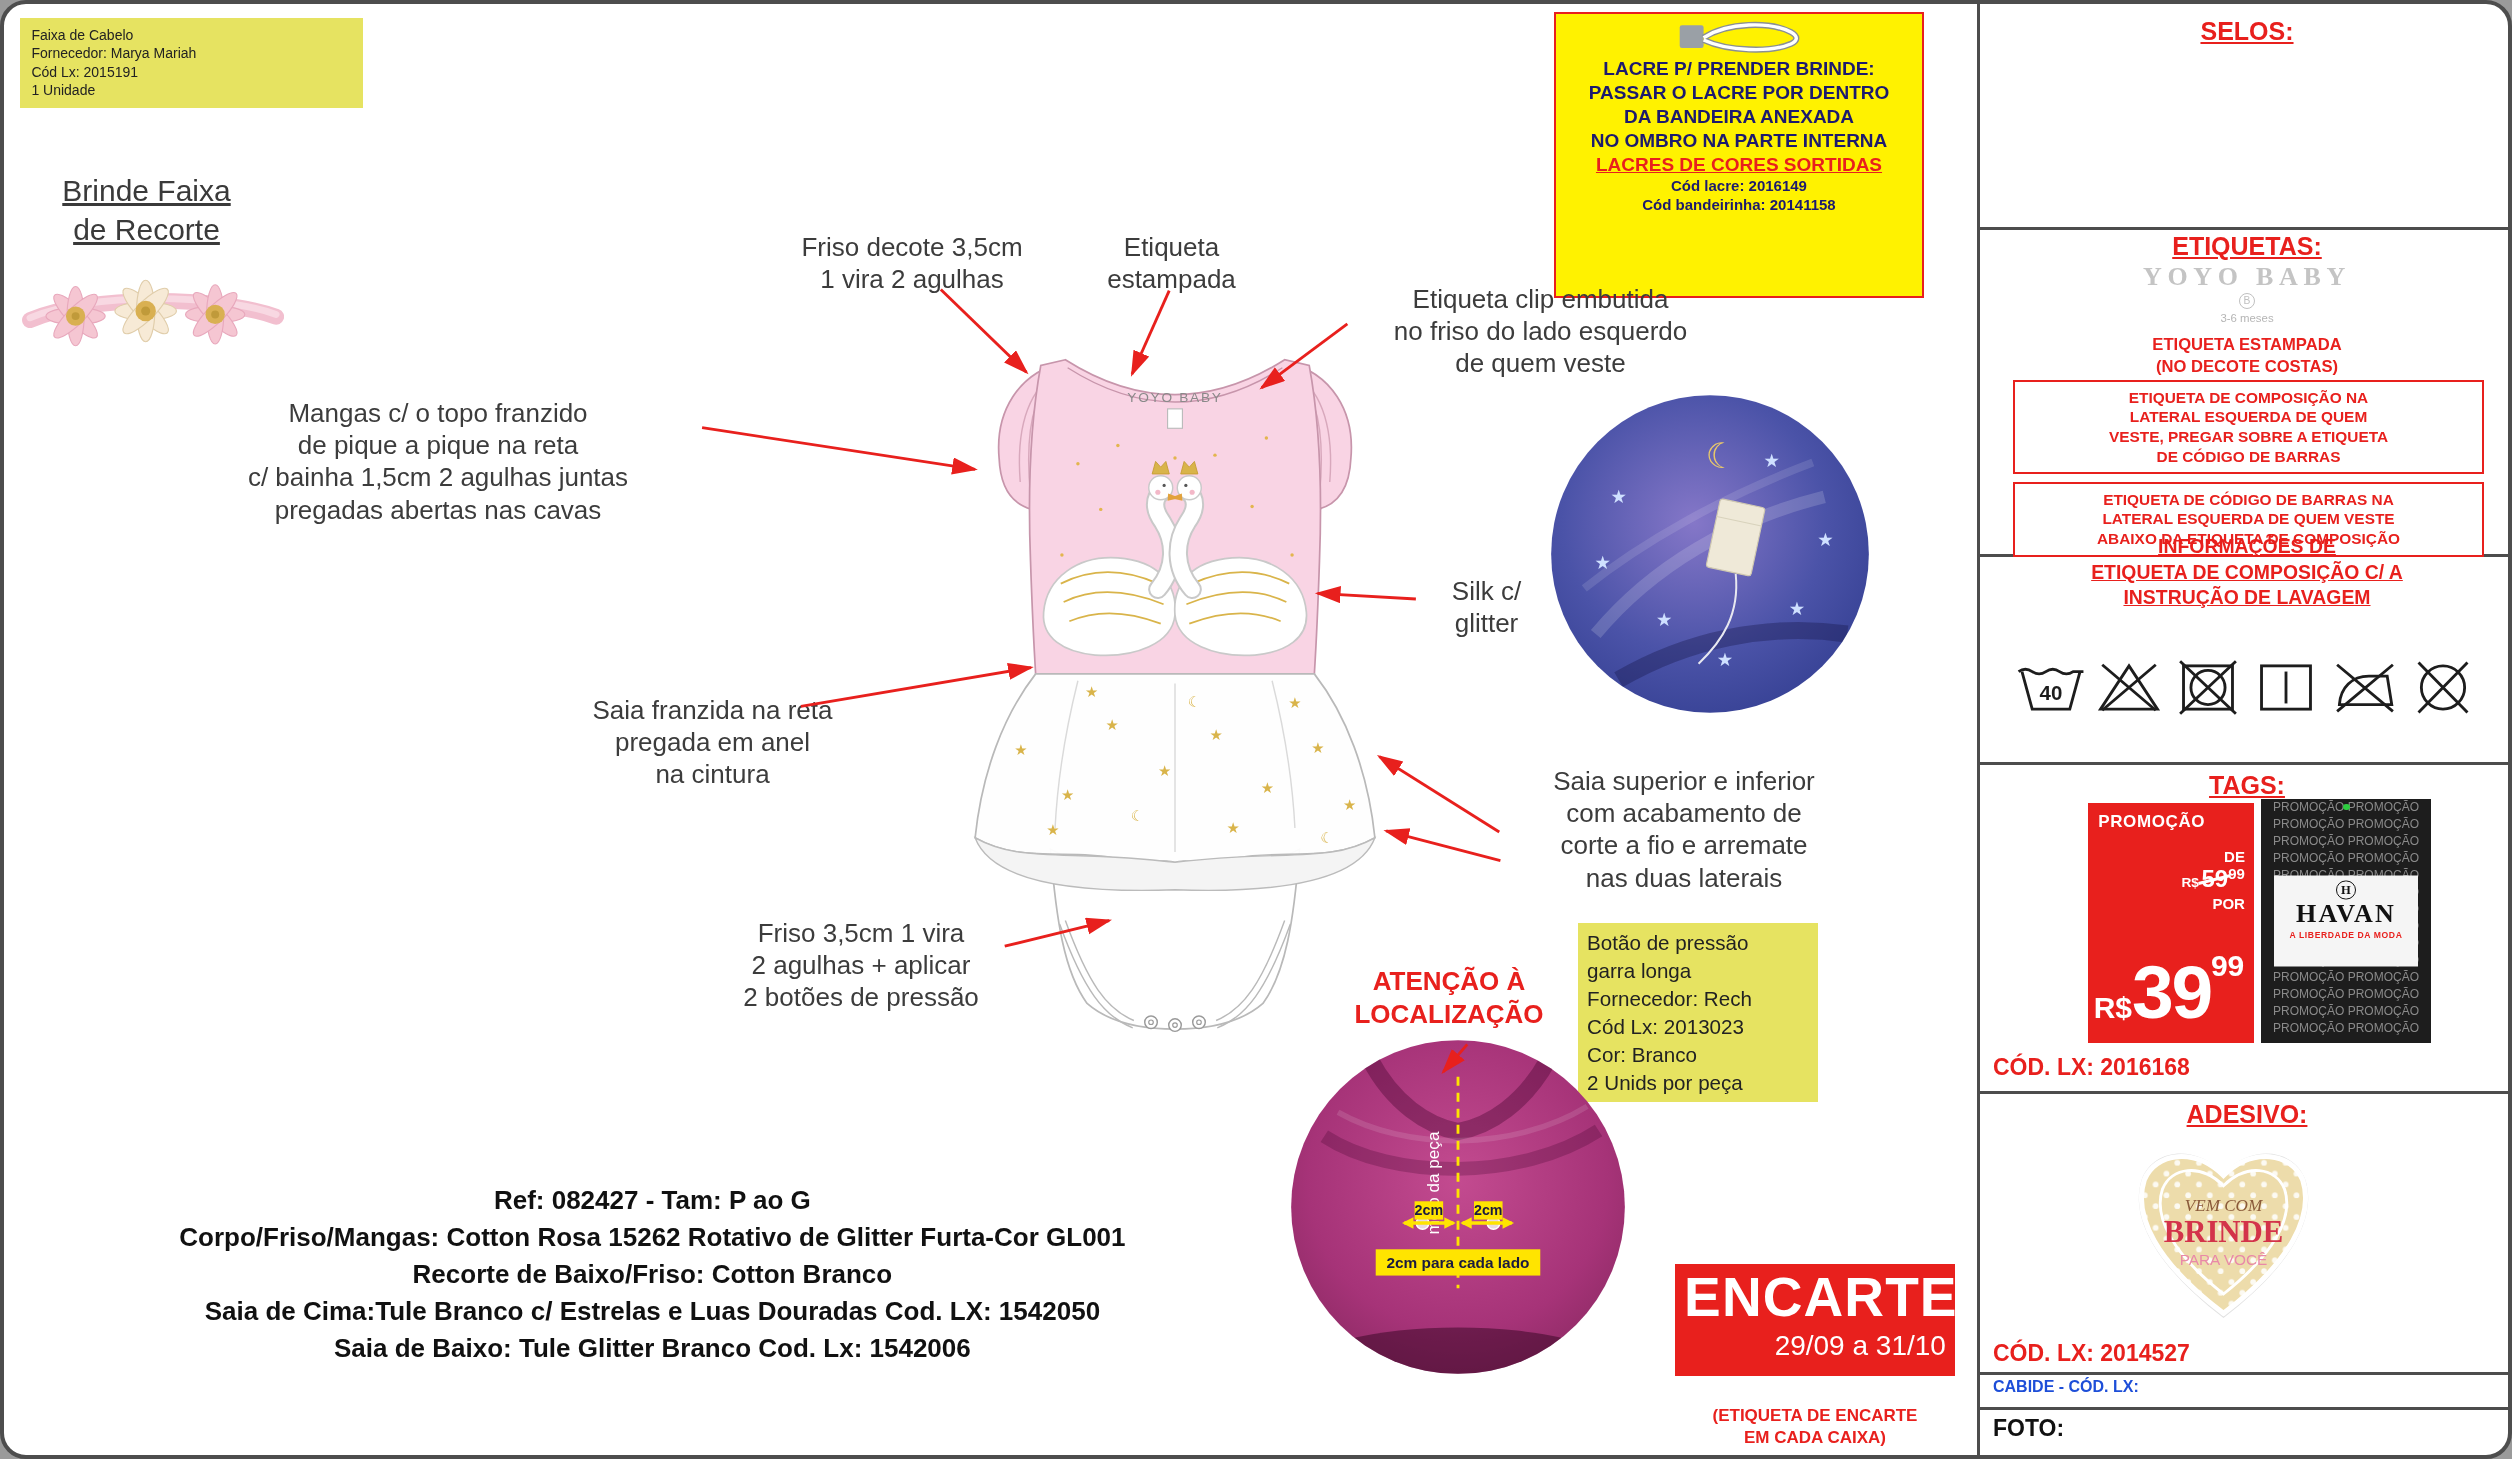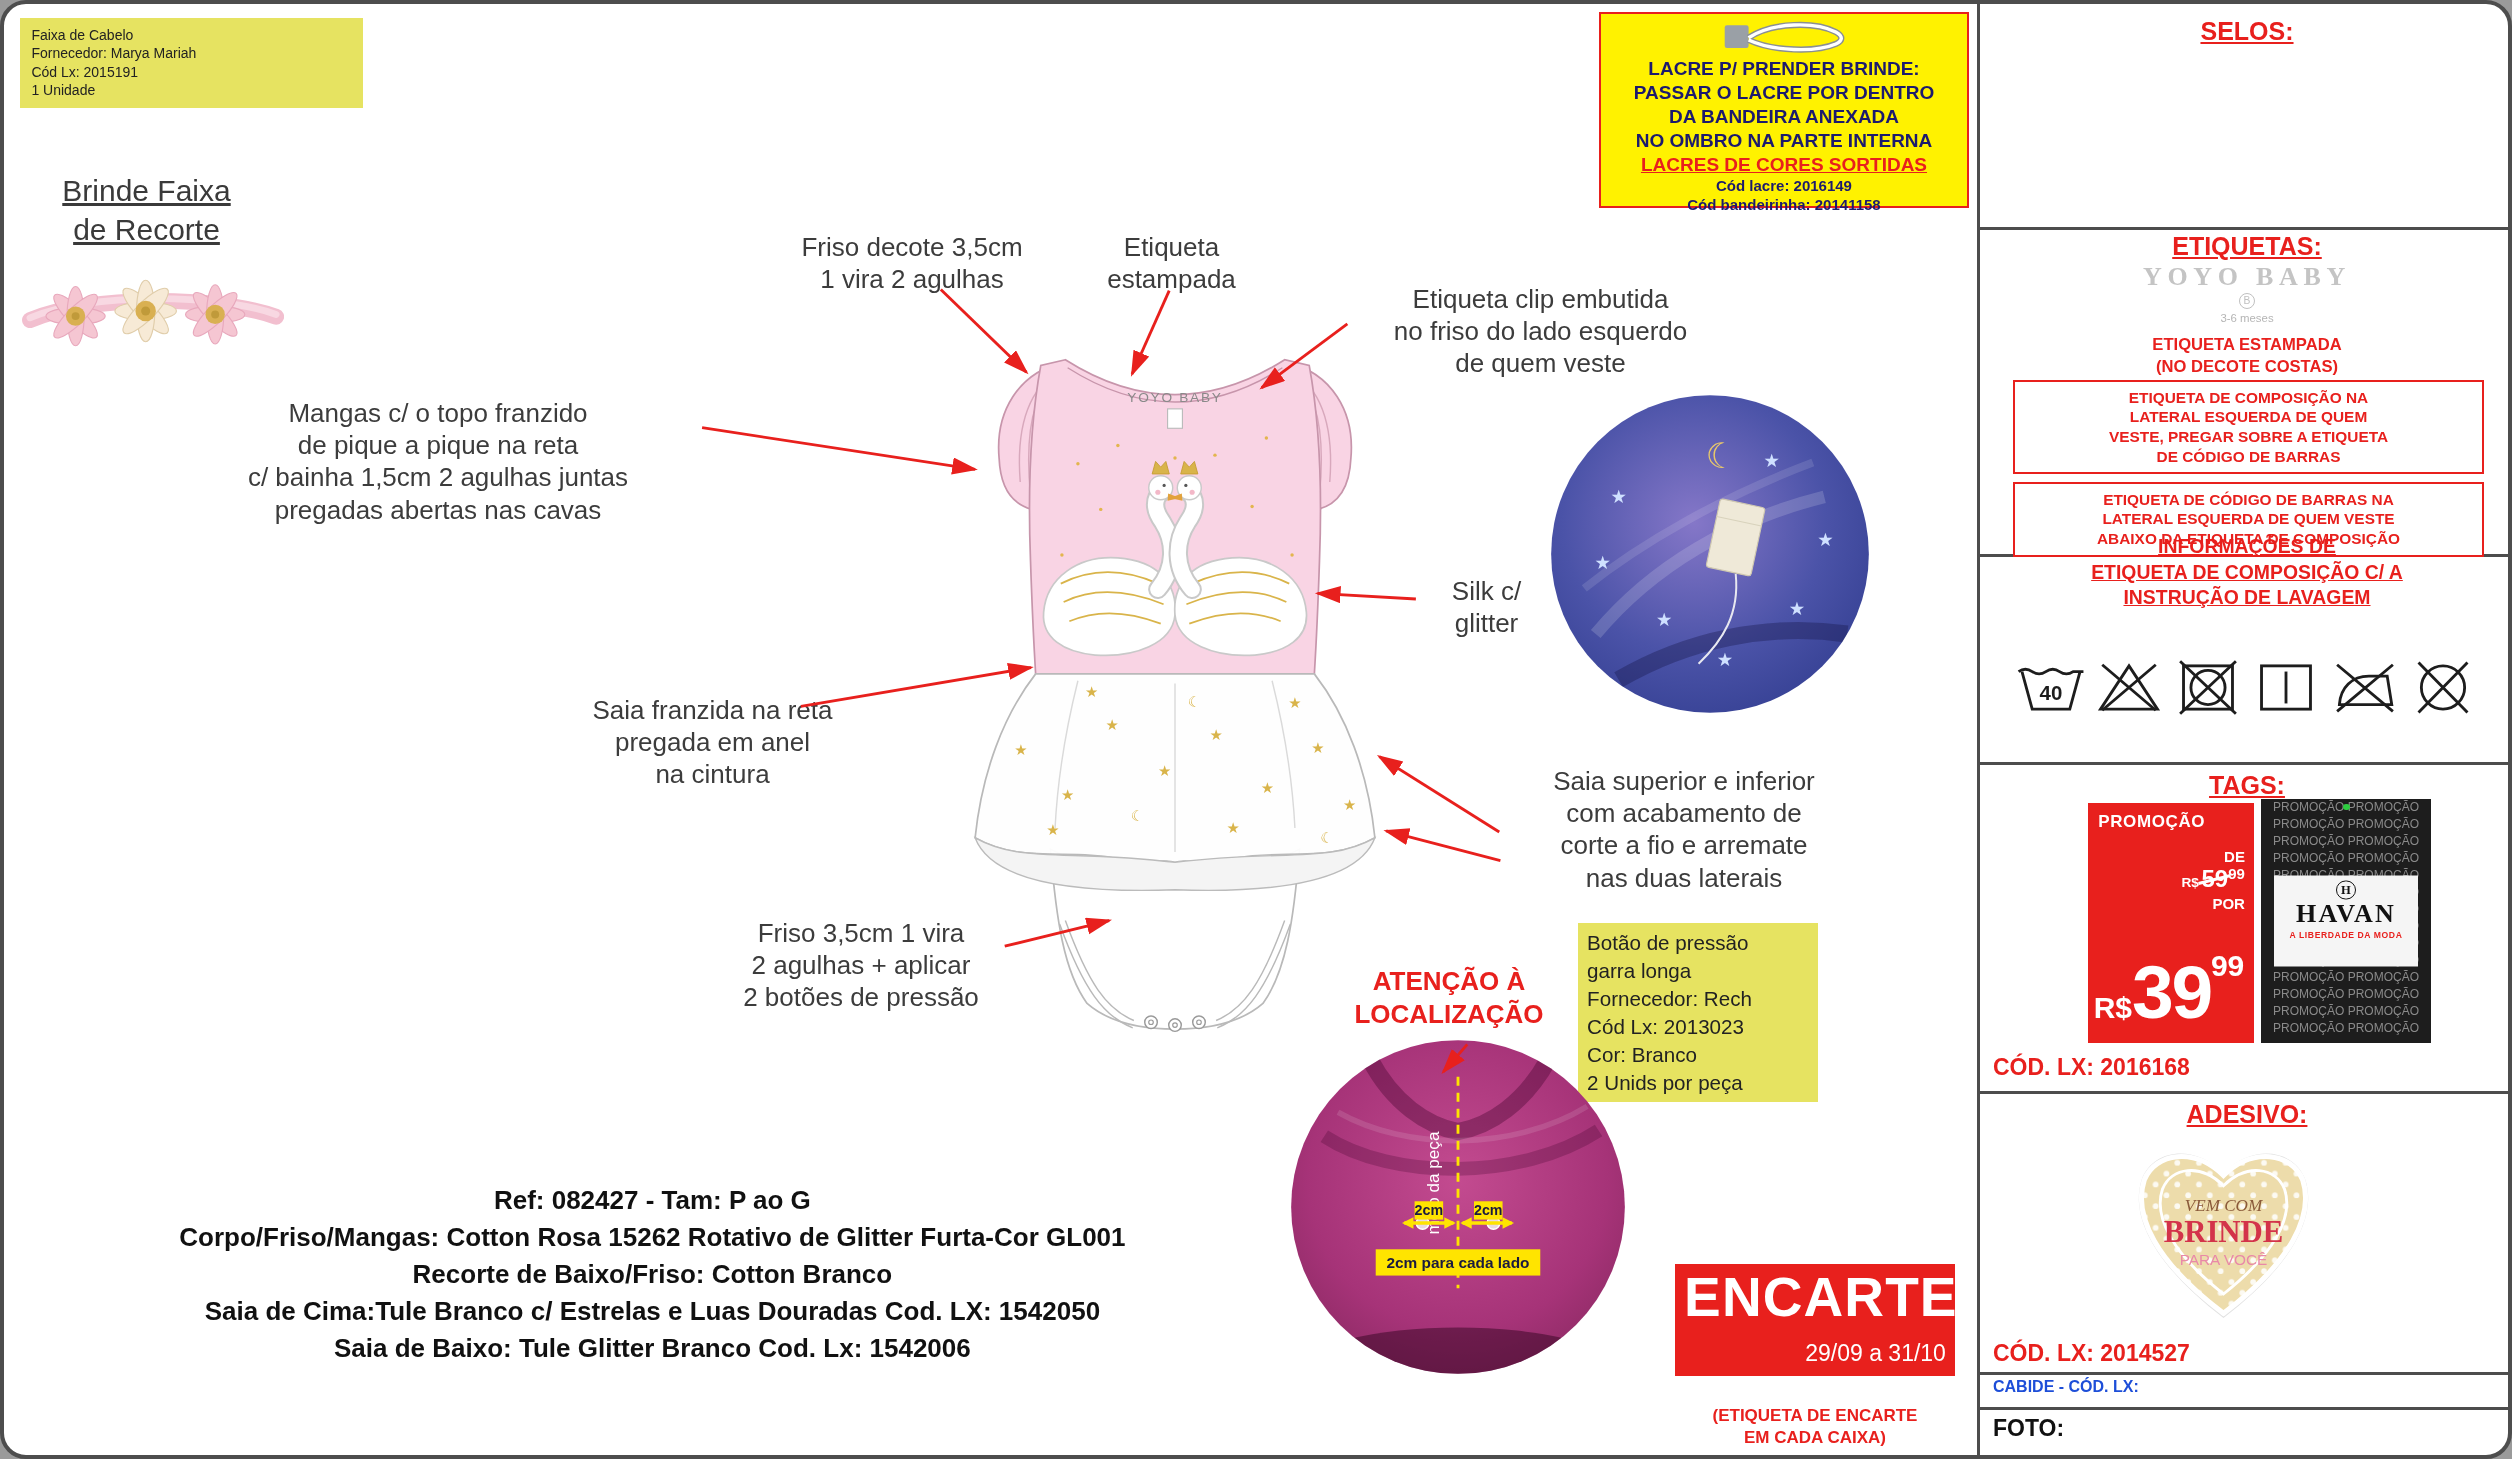--- a/index.html
+++ b/index.html
@@ -7,21 +7,21 @@
   .page{position:relative;width:2512px;height:1459px;background:#fff;border:4.6px solid #4d4d4d;border-radius:26px;overflow:hidden}
   .abs{position:absolute}
   .pre{white-space:pre-line}
 
   
   #brinde-box{left:16px;top:13.7px;width:343px;background:#e6e361;color:#222;font-size:14px;line-height:1.32;padding:8px 11.4px}
   #brinde-heading{left:17px;top:167px;width:251px;text-align:center;color:#3a3a3a;font-size:30px;line-height:1.3;text-decoration:underline}
   #headband{left:17px;top:258px}
 
   
-  #lacre-box{left:1595px;top:8px;width:370px;height:196px;background:#fff200;border:2.9px solid #e8201d;text-align:center;padding-top:3.4px}
+  #lacre-box{left:1550px;top:8px;width:370px;height:286px;background:#fff200;border:2.9px solid #e8201d;text-align:center;padding-top:3.4px}
   #lacre-box .body{color:#1c1a6e;font-weight:bold;font-size:19px;line-height:1.26;white-space:pre-line}
   #lacre-box .hl{color:#e8201d;font-weight:bold;font-size:19px;text-decoration:underline;margin-top:1.1px}
   #lacre-box .codes{color:#1c1a6e;font-weight:bold;font-size:15px;line-height:1.26;white-space:pre-line;margin-top:1.1px}
 
   
   .anno{position:absolute;color:#3c3c3c;font-size:26px;line-height:1.24;text-align:center;white-space:pre-line}
   #a-friso-decote{left:748px;top:227px;width:320px}
   #a-etiq-estampada{left:1082px;top:227px;width:171px}
   #a-etiq-clip{left:1331px;top:279px;width:411px}
   #a-mangas{left:177px;top:393px;width:514px}
@@ -34,21 +34,21 @@
   #blue-circle{left:1546px;top:390px}
   #pink-circle{left:1286px;top:1035px}
 
   #botao-box{left:1574px;top:919px;width:240px;background:#e6e361;color:#222;font-size:20.6px;line-height:1.36;padding:5.7px 9.1px}
   #atencao-title{left:1331px;top:961px;width:228px;text-align:center;color:#e8201d;font-weight:bold;font-size:26px;line-height:1.25;white-space:pre-line}
 
   #specs{left:11.4px;top:1178px;width:1274px;text-align:center;color:#111;font-weight:bold;font-size:26px;line-height:1.42;white-space:pre-line}
 
   #encarte-box{left:1671px;top:1260px;width:280px;height:112px;background:#e8201d;color:#fff;padding:4.6px 9.1px 0 9.1px}
   #encarte-box .title{font-size:55px;font-weight:bold;letter-spacing:1.1px;line-height:1.05;text-align:center}
-  #encarte-box .dates{font-size:23px;text-align:right;margin-top:14px}
+  #encarte-box .dates{font-size:28px;text-align:right;margin-top:4px}
   #encarte-note{left:1668px;top:1401px;width:286px;text-align:center;color:#e8201d;font-weight:bold;font-size:17px;line-height:1.3;white-space:pre-line}
 
   
   .divider{position:absolute;background:#4d4d4d}
   .sb-h{position:absolute;width:530px;left:1978px;text-align:center;color:#e8201d;font-weight:bold;font-size:25px;text-decoration:underline}
   .sb-c{position:absolute;width:530px;left:1978px;text-align:center}
   #yoyo-logo{top:258px;font-family:"Liberation Serif",serif;font-weight:bold;font-size:26px;letter-spacing:5.7px;color:#c4c4c4}
   #yoyo-mark{top:289px;height:17px}
   #yoyo-mark .ring{display:inline-block;width:16px;height:16px;border:1.1px solid #c0c0c0;border-radius:50%;color:#c0c0c0;font-size:10.3px;line-height:13.7px}
   #yoyo-sub{top:308px;font-size:11.4px;color:#b5b5b5}

